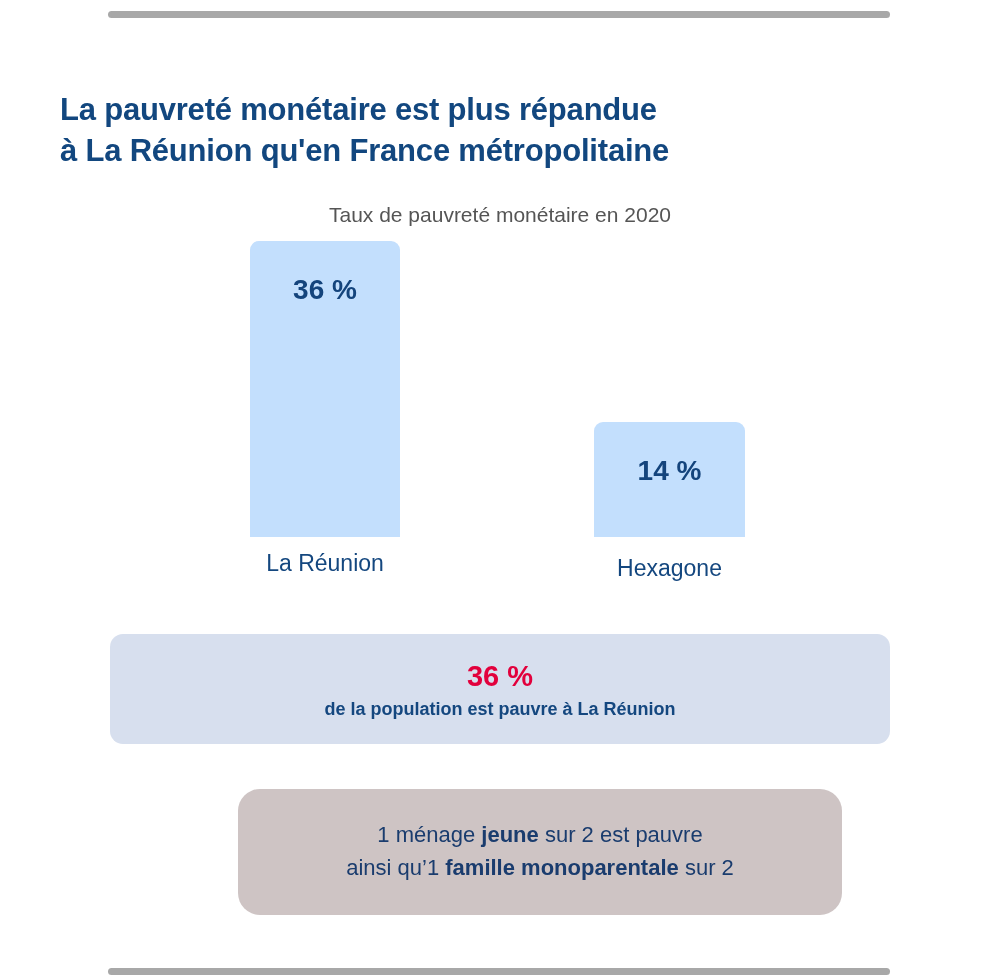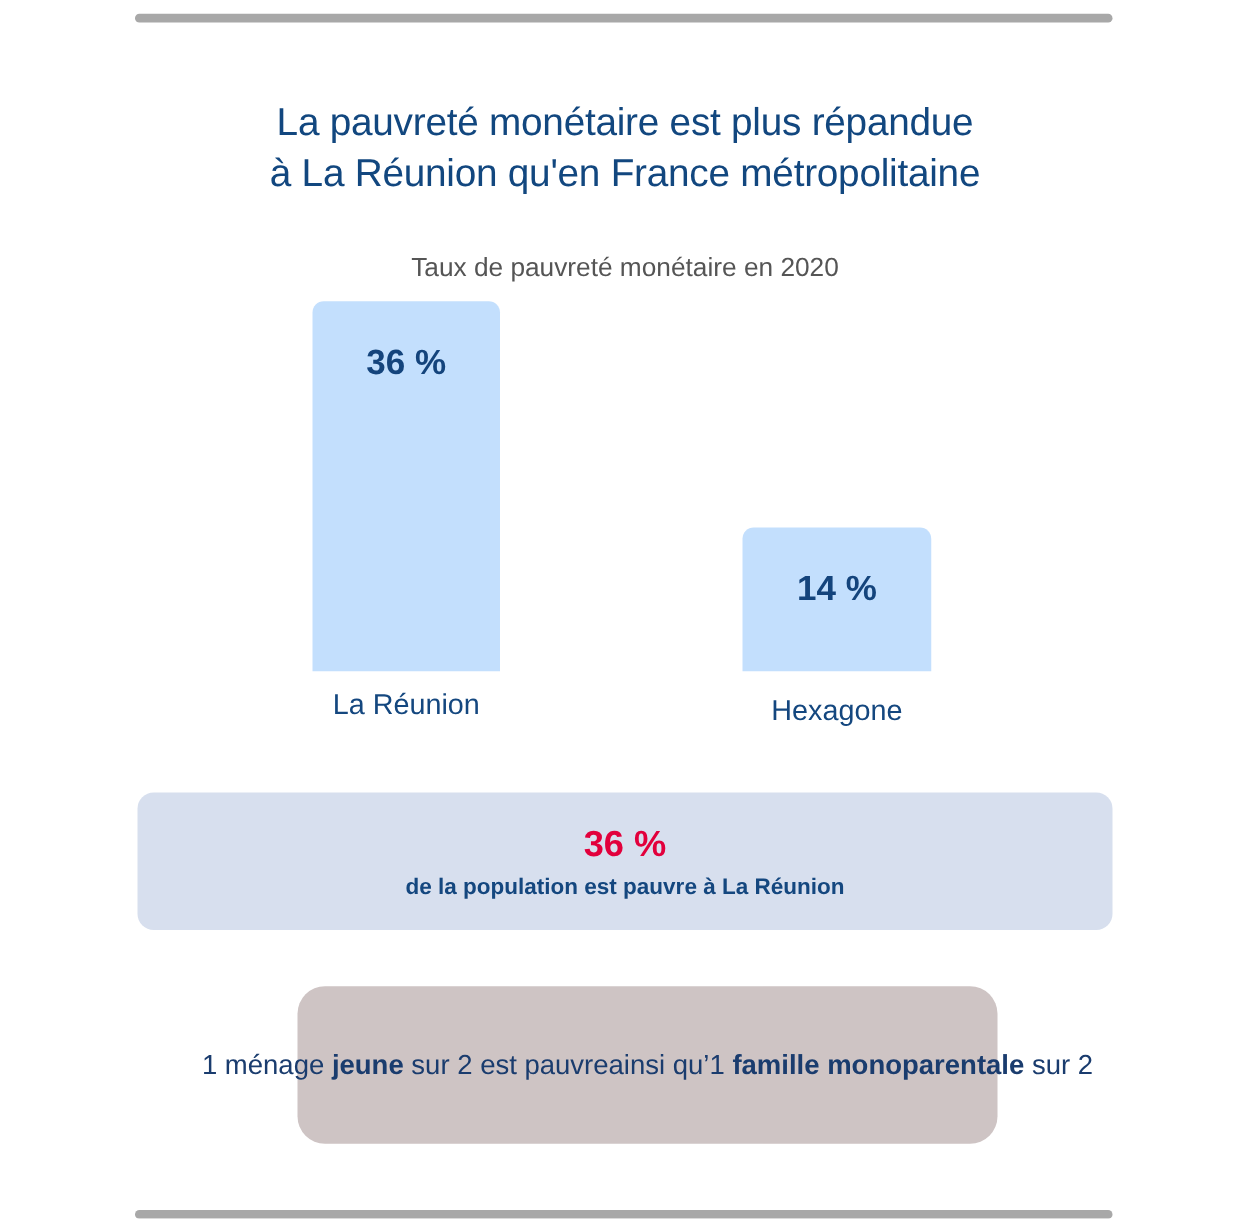--- a/index.html
+++ b/index.html
@@ -29,26 +29,25 @@
     background: #a8a8a8;
     border-radius: 4px;
   }
   .rule.top    { top: 11px; }
   .rule.bottom { top: 968px; }
 
   
   .title {
     position: absolute;
     left: 60px;
-    top: 56px;
+    top: 68px;
     width: 880px;
-    text-align: center;
     color: #12477f;
     font-size: 31px;
-    font-weight: normal;
+    font-weight: bold;
     line-height: 1.33;
     letter-spacing: -0.2px;
   }
   .title .line { display: block; white-space: nowrap; }
 
   .subtitle {
     position: absolute;
     left: 60px;
     top: 175px;
     width: 880px;
@@ -138,26 +137,27 @@
     font-weight: bold;
     line-height: 1.25;
     white-space: nowrap;
   }
 
   
   .note {
     position: absolute;
     left: 238px;
     top: 789px;
-    width: 560px;
+    width: 604px;
     height: 126px;
     background: #cec4c4;
     border-radius: 22px;
     box-sizing: border-box;
     display: flex;
+    flex-direction: column;
     align-items: center;
     justify-content: center;
     color: #1a3c6e;
     font-size: 22px;
     line-height: 1.48;
     text-align: center;
   }
   .note-line { white-space: nowrap; }
   .note-line b { font-weight: bold; }
 </style>

